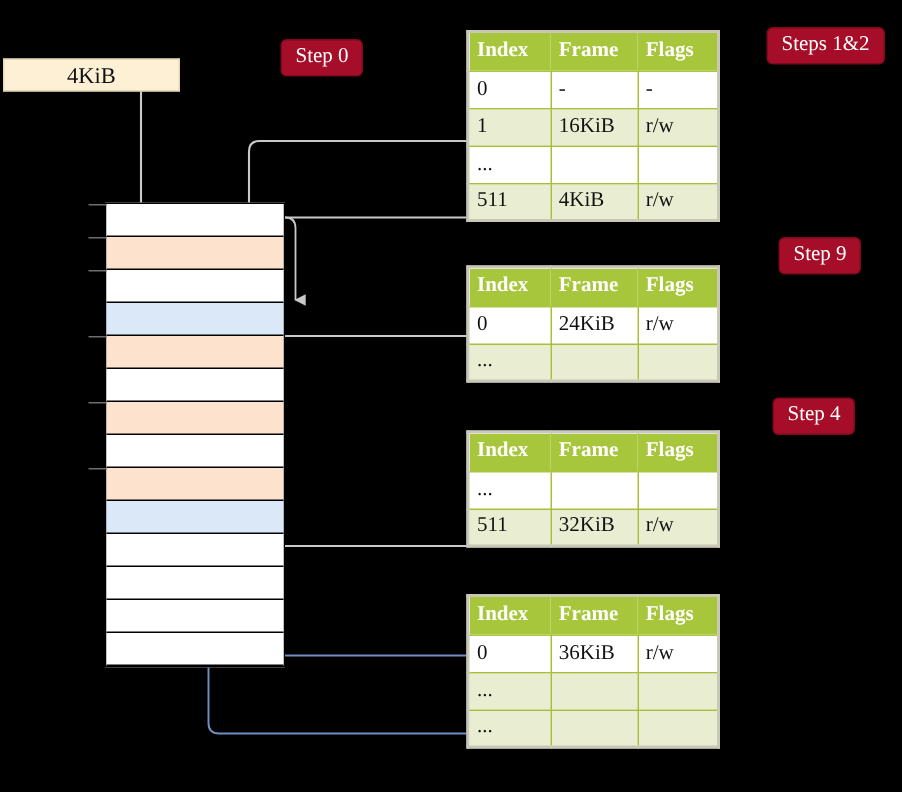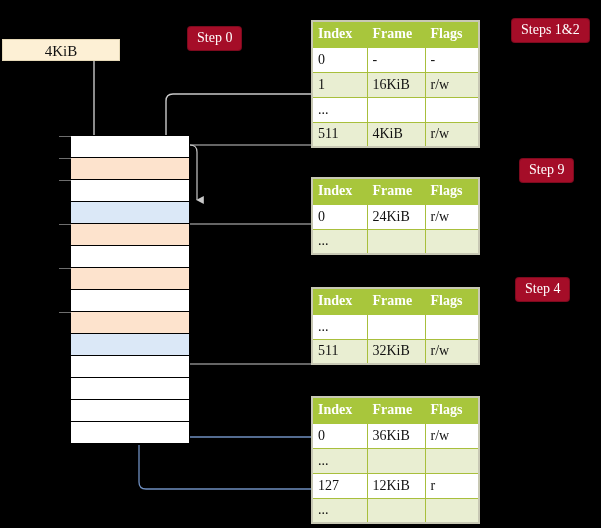--- a/index.html
+++ b/index.html
@@ -292,34 +292,29 @@
           <tr class="odd">
             <td>0</td>
             <td>36KiB</td>
             <td>r/w</td>
           </tr>
           <tr class="even">
             <td>...</td>
             <td></td>
             <td></td>
           </tr>
-          <tr class="odd">
-            <td>127</td>
-            <td>12KiB</td>
-            <td>r</td>
-          </tr>
           <tr class="even">
             <td>...</td>
             <td></td>
             <td></td>
           </tr>
         </tbody>
       </table>
     </div>
 
   <div id="badges-host">
       <div class="step-badge" style="left: 188px; top: 27px;">Step 0</div>
       <div class="step-badge" style="left: 512px; top: 19px;">Steps 1&amp;2</div>
       <div class="step-badge" style="left: 520px; top: 159px;">Step 9</div>
-      <div class="step-badge" style="left: 516px; top: 278px;">Step 4</div>
+      <div class="step-badge" style="left: 516px; top: 266px;">Step 4</div>
     </div>
 
 </div>
 
 </body></html>

